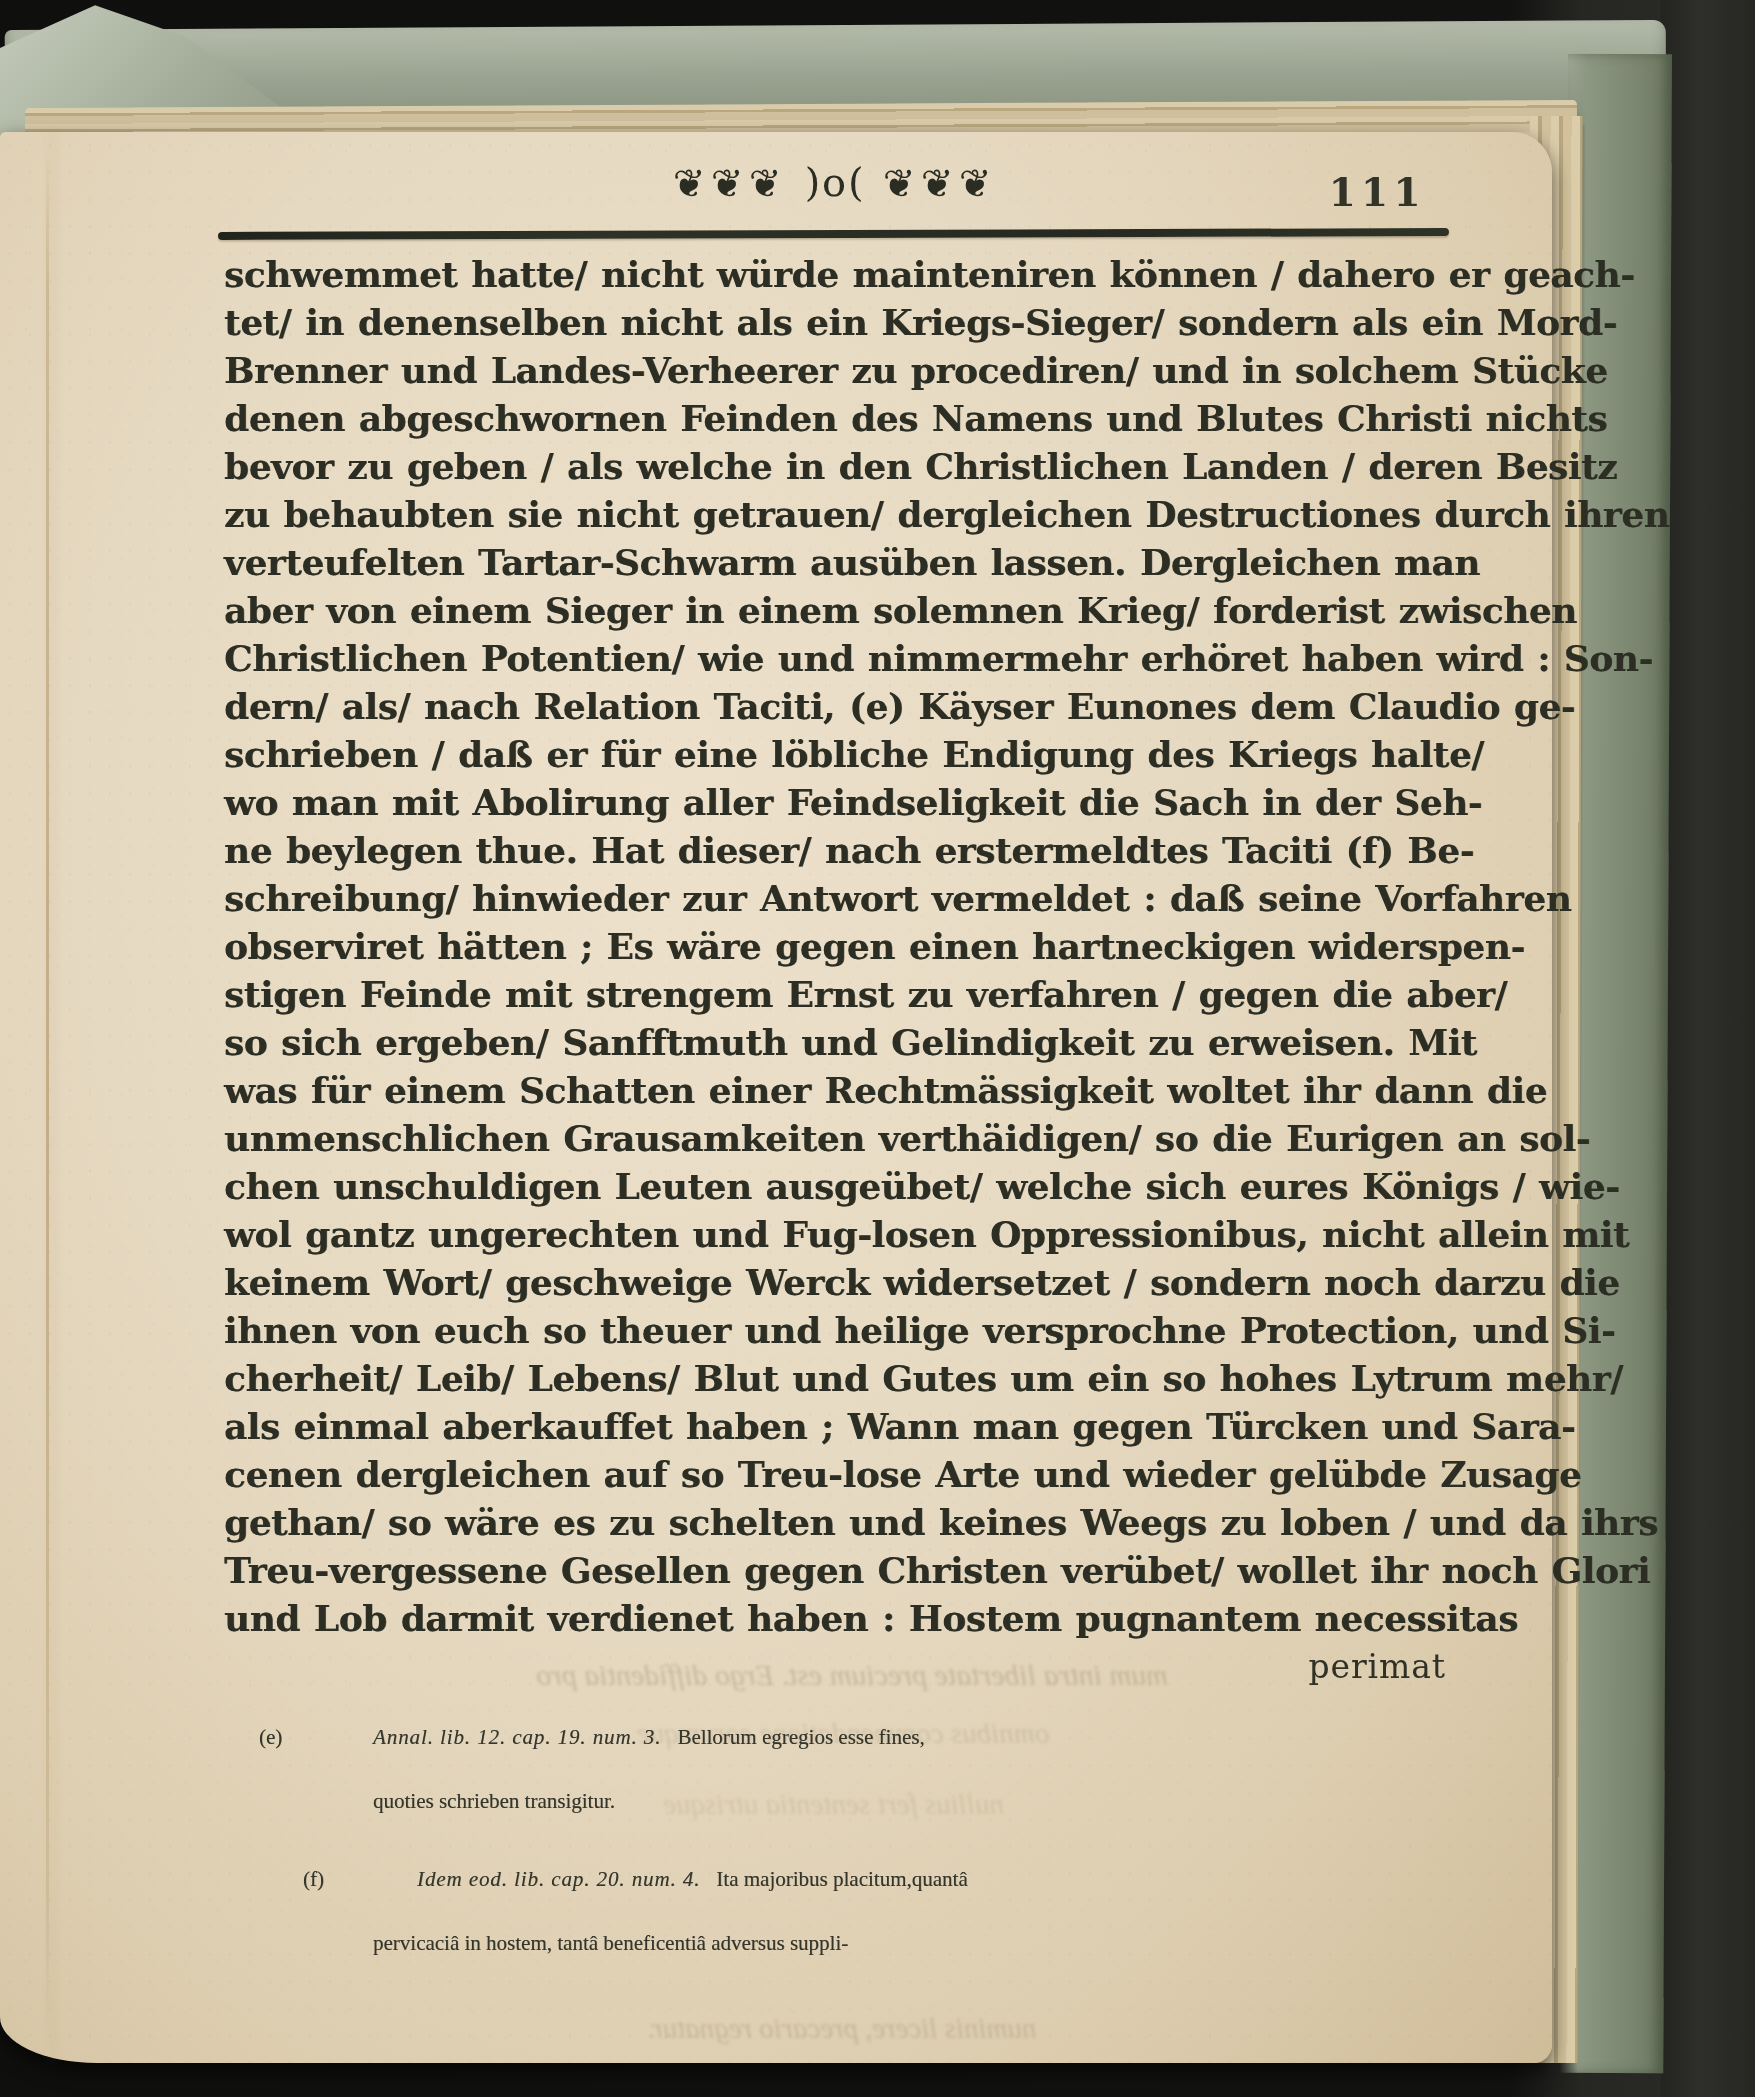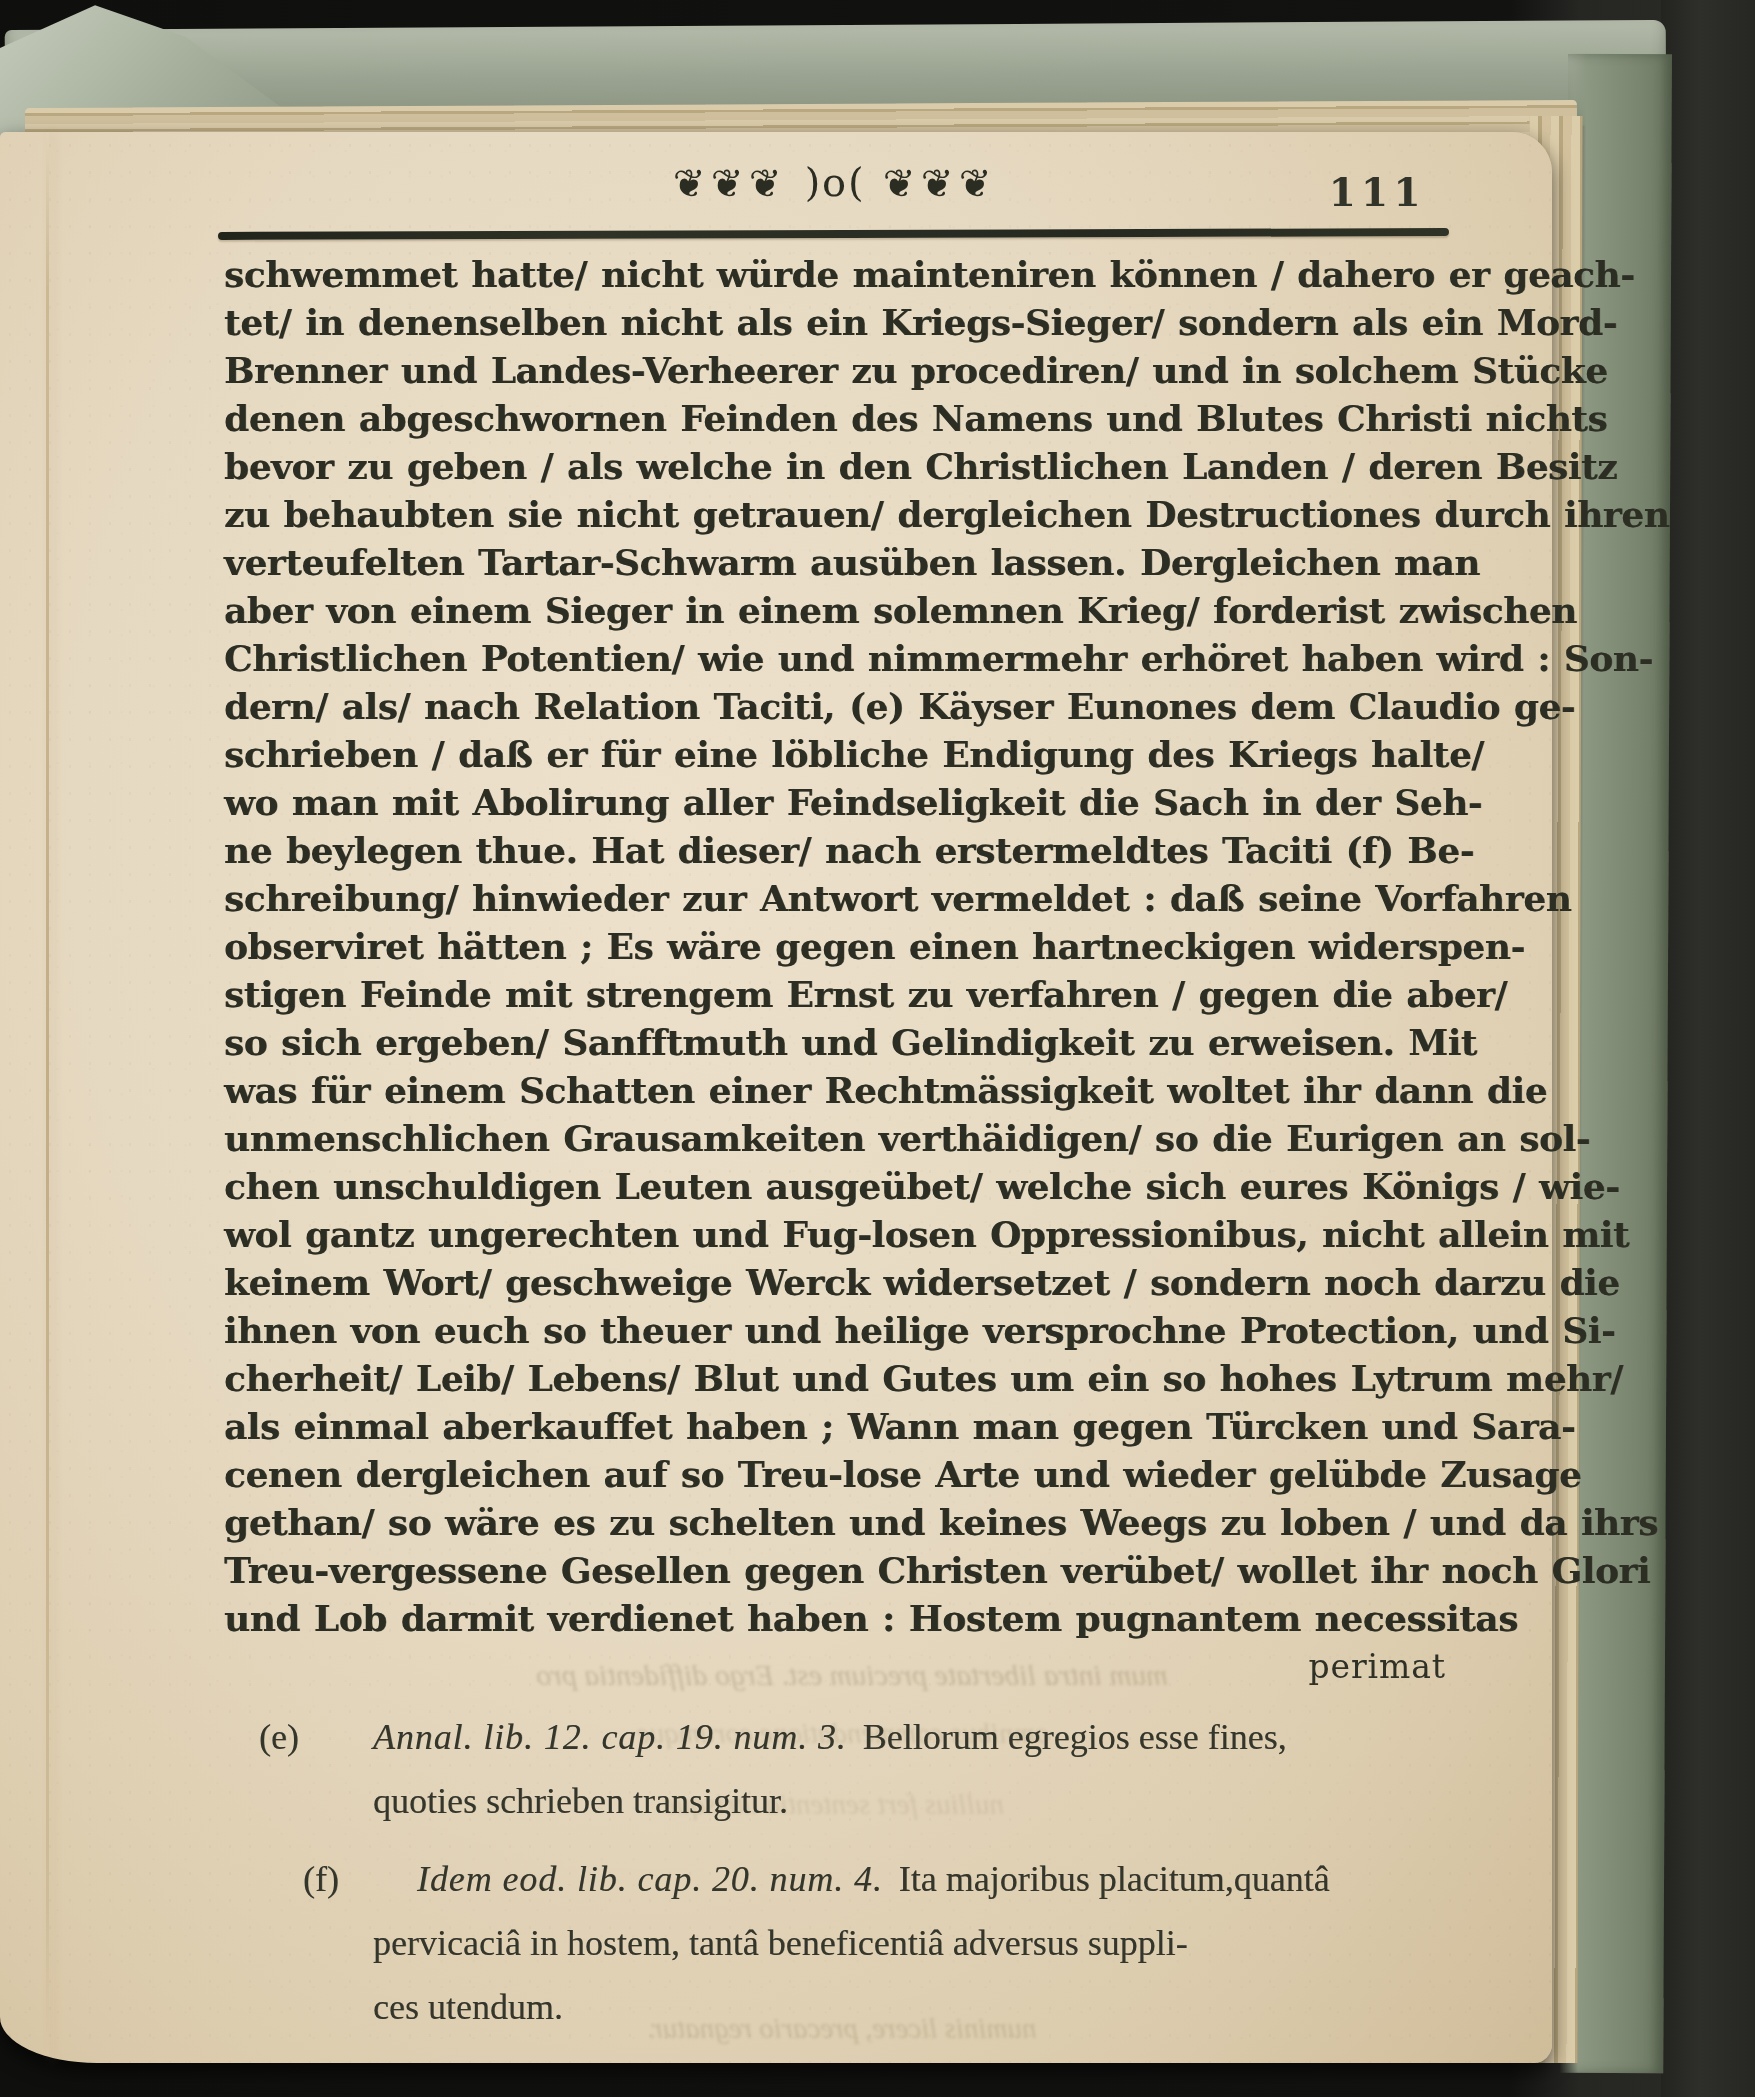--- a/index.html
+++ b/index.html
@@ -52,21 +52,21 @@
             box-shadow:0 1.8px 1.8px rgba(80,60,30,.25);}
   .body-block{position:absolute;left:224px;top:118px;width:1222px;}
   .bline{height:48px;line-height:48px;font-size:36px;font-weight:700;
          letter-spacing:-0.5px;word-spacing:1.8px;white-space:nowrap;
          text-align:justify;text-align-last:justify;color:#2c2e24;
          text-shadow:0.5px 0.3px 0.4px rgba(43,45,34,.55);}
   .contword{height:49px;line-height:49px;font-size:33px;font-weight:400;
             text-align:right;color:#2f3127;letter-spacing:0.9px;}
   .footnotes{position:absolute;left:259px;top:1573px;width:1176px;
              font-family:"Liberation Serif","DejaVu Serif",serif;color:#34352b;}
-  .fnrow{height:64px;line-height:64px;font-size:36px;white-space:nowrap;
+  .fnrow{height:64px;line-height:64px;font-size:21px;white-space:nowrap;
          text-shadow:0.4px 0.2px 0.4px rgba(50,50,40,.45);}
   .fnrow .marker{display:inline-block;width:114px;}
   .fnrow .cit{font-style:italic;letter-spacing:0.9px;margin-right:16px;}
   .fn-indent{padding-left:114px;}
   .fn-gap{margin-top:14px;margin-left:44px;}
   
   .bleed{position:absolute;transform:scaleX(-1);filter:blur(1.8px);
          font-family:"Liberation Serif",serif;font-style:italic;
          color:#70603f;white-space:nowrap;pointer-events:none;}
   .b1{top:1526px;left:334px;width:1036px;font-size:30px;opacity:.26;text-align:center;}
@@ -143,20 +143,17 @@
       </div>
       <div class="fnrow fn-indent">
         <span>quoties schrieben transigitur.</span>
       </div>
       <div class="fnrow fn-gap">
         <span class="marker">(f)</span><span class="cit">Idem eod. lib. cap. 20. num. 4.</span><span>Ita majoribus placitum,quantâ</span>
       </div>
       <div class="fnrow fn-indent">
         <span>pervicaciâ in hostem, tantâ beneficentiâ adversus suppli-</span>
       </div>
-      <div class="fnrow fn-indent">
-        <span>ces utendum.</span>
-      </div>
     </div>
 
   </div>
 </div>
 
 
 </body></html>

